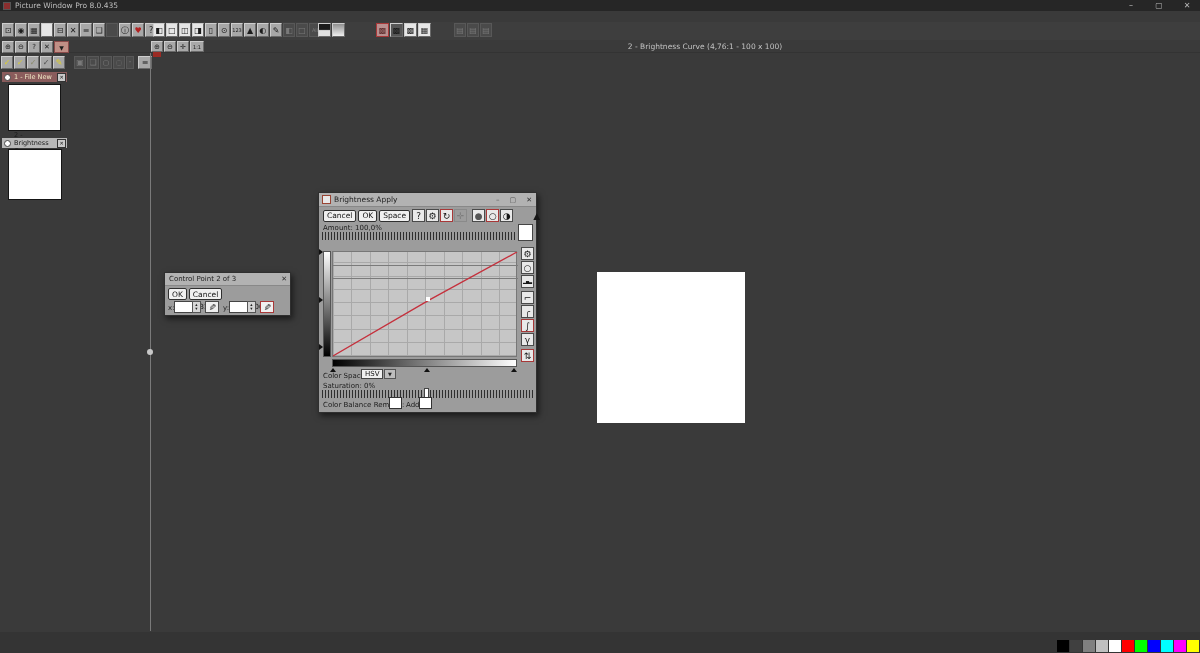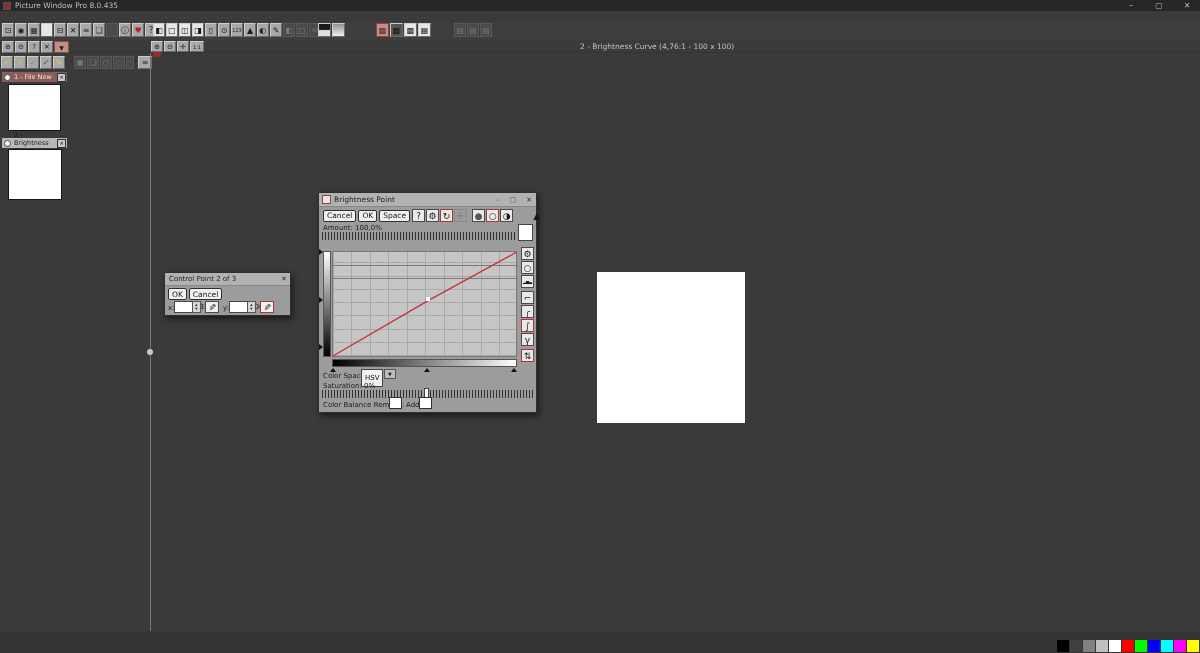--- a/index.html
+++ b/index.html
@@ -18,21 +18,21 @@
   .grp{position:absolute;top:1px;display:flex;}
   
   .ibtn{width:12px;height:14px;background:#a8a8a8;border:1px solid #6a6a6a;border-top-color:#cdcdcd;border-left-color:#cdcdcd;
         color:#1d1d1d;font-size:8px;display:flex;align-items:center;justify-content:center;
         box-sizing:border-box;margin-right:1px;flex:none;overflow:hidden;}
   .ibtn.dis{background:#4a4a4a;border-color:#585858;color:#7a7a7a;}
   .ibtn.sel{border:1px solid #a83838;}
   .row2{left:0;top:40px;width:1200px;height:13px;background:#3a3a3a;border-bottom:1px solid #333;}
   .vtools{position:absolute;left:151px;top:1px;display:flex;}
   .vtools .ibtn{width:12px;height:11px;font-size:7px;}
-  .statustext{position:absolute;left:580px;top:2px;width:250px;font-size:7.5px;color:#c2c2c2;white-space:nowrap;}
+  .statustext{position:absolute;left:580px;top:2px;width:250px;text-align:center;font-size:7.5px;color:#c2c2c2;white-space:nowrap;}
   
   .sbrow1{left:2px;top:41px;display:flex;}
   .sbrow1 .ibtn{width:12px;height:12px;font-size:7px;}
   .sbrow2{left:1px;top:56px;display:flex;}
   .sbrow2 .ibtn{width:12px;height:13px;font-size:8px;}
   .tabhead{height:10px;display:flex;align-items:center;font-size:6.5px;}
   .radio{width:5px;height:5px;border-radius:50%;background:#fff;border:1px solid #444;margin:0 3px 0 2px;flex:none;}
   .tabx{width:7px;height:7px;background:#c9c9c9;border:1px solid #333;font-size:5px;color:#111;
         display:flex;align-items:center;justify-content:center;margin-left:auto;margin-right:1px;flex:none;}
   .thumb{background:#fff;border:1px solid #151515;}
@@ -57,21 +57,21 @@
         background-image:repeating-linear-gradient(90deg,#a9a9a9 0 1px,transparent 1px 18.5px),
                          repeating-linear-gradient(0deg,#a9a9a9 0 1px,transparent 1px 13.25px);
         border:1px solid #777;}
   .darkline{height:1px;background:#7b7b7b;}
   .vgrad{background:linear-gradient(#ffffff,#000000);border:1px solid #555;}
   .hgrad{background:linear-gradient(90deg,#000000,#ffffff);border:1px solid #555;}
   .tri-r{width:0;height:0;border-top:3px solid transparent;border-bottom:3px solid transparent;border-left:4px solid #111;}
   .tri-u{width:0;height:0;border-left:3px solid transparent;border-right:3px solid transparent;border-bottom:4px solid #111;}
   .curvetools{display:flex;flex-direction:column;}
   .curvetools .dibtn{margin:0 0 1px 0;}
-  .dd{height:10px;background:#f0f0f0;border:1px solid #444;font-size:7px;color:#111;display:flex;align-items:center;padding:8px 3px;}
+  .dd{height:10px;background:#f0f0f0;border:1px solid #444;font-size:7px;color:#111;display:flex;align-items:center;padding:0 3px;}
   .ddarrow{width:12px;height:10px;background:#bdbdbd;border:1px solid #555;font-size:5px;color:#222;
            display:flex;align-items:center;justify-content:center;}
   .sathandle{width:5px;height:11px;background:#fff;border:1px solid #444;}
   .amthandle{width:15px;height:17px;background:#fff;border:1px solid #444;}
   .cswatch{width:13px;height:12px;background:#fff;border:1px solid #333;}
   .valbox{height:12px;background:#fff;border:1px solid #444;color:#111;font-size:7px;display:flex;align-items:center;padding-left:20px;}
   .spin{width:9px;height:12px;background:#d7d7d7;border:1px solid #555;display:flex;flex-direction:column;
         align-items:center;justify-content:center;font-size:4.5px;line-height:4.5px;color:#222;}
   .rot{display:inline-block;transform:rotate(90deg);}
   
@@ -194,21 +194,21 @@
 
   <div class="abs divider"></div>
   <div class="abs splitdot"></div>
   <div class="abs redmark"></div>
 
   <div class="abs" style="left:597px;top:272px;width:148px;height:151px;background:#ffffff;"></div>
 
   <div class="abs dlg" style="left:318px;top:192px;width:219px;height:221px;">
     <div class="dtitle">
       <div class="dlgicon"></div>
-      <span>Brightness Point</span>
+      <span>Brightness Apply</span>
       <div class="flex" style="margin-left:auto;margin-right:4px;">
         <span class="dwc">–</span>
         <span class="dwc">▢</span>
         <span class="dwc" style="color:#333">✕</span>
       </div>
     </div>
 
     <div class="flex" style="position:absolute;left:4px;top:16px;">
       <div class="wbtn">Cancel</div>
       <div class="wbtn">OK</div>

